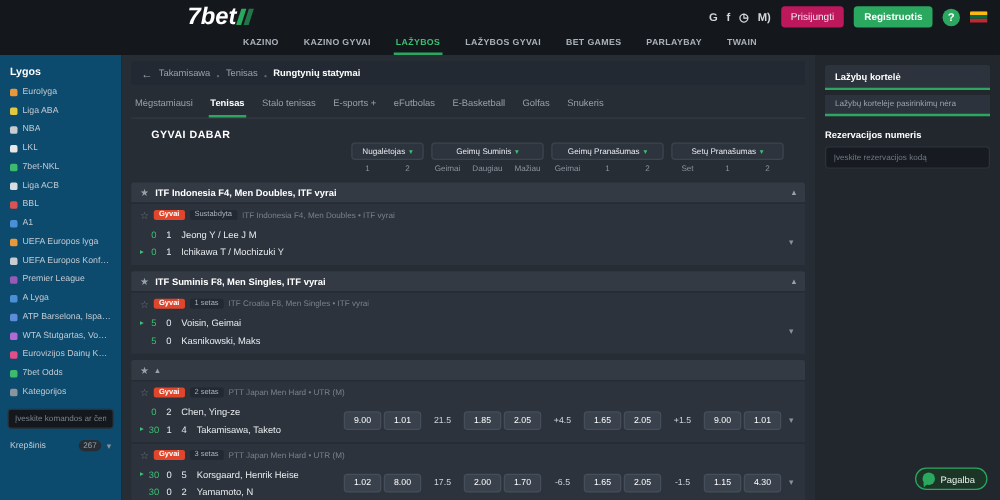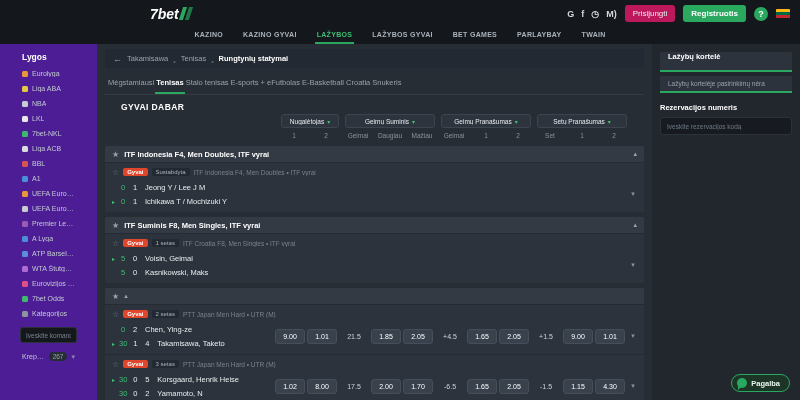--- a/index.html
+++ b/index.html
@@ -1,56 +1,56 @@
 <!DOCTYPE html>
 <html><head>
 <meta charset="utf-8">
 <style>
 *{margin:0;padding:0;box-sizing:border-box}
 html,body{width:800px;height:400px;overflow:hidden;background:#14181d;font-family:"Liberation Sans",sans-serif}
 .app{width:800px;height:400px;display:flex;flex-direction:column;position:relative}
 
 .topbar{height:27px;background:#14181d;display:flex;align-items:center;justify-content:space-between;padding:0 10px 0 150px}
 .logo{display:flex;align-items:center;cursor:pointer}
-.logo-text{color:#fff;font-size:14px;font-weight:bold;font-style:italic}
+.logo-text{color:#fff;font-size:19px;font-weight:bold;font-style:italic}
 .logo-stripe{display:inline-block;width:4px;background:#2aa85f;transform:skewX(-18deg);margin-left:2px}
 .s1{height:13px}.s2{height:13px;opacity:.65}
 .topbar-right{display:flex;align-items:center;gap:8px}
 .tb-icon{color:#d3d8dd;font-size:9px;font-weight:bold;cursor:pointer}
 button{font-family:inherit;border:none;cursor:pointer}
 .login{background:#be185d;color:#e8ecef;font-size:8px;padding:4px 8px;border-radius:3px}
 .register{background:#2aa85f;color:#fff;font-size:8px;padding:4px 8px;border-radius:3px;font-weight:bold}
 .help-circle{width:14px;height:14px;border-radius:50%;background:#2aa85f;color:#fff;font-size:9px;font-weight:bold;display:flex;align-items:center;justify-content:center;padding:0}
 .flag{width:14px;height:10px;display:flex;flex-direction:column;border-radius:1px;overflow:hidden;cursor:pointer}
 .flag i{flex:1}
 
 .mainnav{height:17px;background:#14181d;display:flex;justify-content:center;gap:16px;align-items:stretch}
 .nav-item{color:#aab2bb;font-size:7px;font-weight:bold;letter-spacing:.3px;display:flex;align-items:center;cursor:pointer;border-bottom:2px solid transparent;padding:0 2px;white-space:nowrap}
 .nav-item.active{color:#3dbf74;border-bottom-color:#2aa85f}
 
 .body-row{flex:1;display:flex;overflow:hidden}
 
-.lsb{width:97px;background:#4c1d95;padding:5px 14px;display:flex;flex-direction:column;overflow:hidden;flex:none}
+.lsb{width:97px;background:#0c4a6e;padding:5px 0;display:flex;flex-direction:column;overflow:hidden;flex:none}
 .lsb-title{color:#fff;font-weight:bold;font-size:8.5px;padding:3px 8px 4px}
 .lsb-item{display:flex;align-items:center;gap:4px;padding:4px 8px;cursor:pointer}
 .lsb-dot{width:6px;height:6px;border-radius:1.5px;flex:none}
 .lsb-label{color:#c3cad1;font-size:7px;white-space:nowrap;overflow:hidden;text-overflow:ellipsis}
 .lsb-search{margin:6px;background:#14181d;border:1px solid #2b323a;border-radius:3px;height:16px;color:#dfe3e8;font-size:6.5px;padding:0 5px;font-family:inherit}
 .lsb-search::placeholder{color:#79828c}
 .lsb-menu-item{display:flex;align-items:center;gap:4px;padding:3px 8px;cursor:pointer}
 .menu-count{margin-left:auto;color:#9aa2ac;font-size:6.5px;background:#262d35;border-radius:7px;padding:1px 4px}
 .chev{color:#8a929c;font-size:7px}
 
 .content{flex:1;background:#272d35;padding:5px 8px;overflow:hidden;display:flex;flex-direction:column;min-width:0}
 .breadcrumb{background:#232932;height:19px;display:flex;align-items:center;gap:5px;padding:0 8px;border-radius:2px;flex:none}
 .back-arrow{color:#9aa2ac;font-size:9px;cursor:pointer}
 .bc-item{color:#9aa2ac;font-size:7.5px;cursor:pointer}
 .bc-sep::before{content:"•";color:#5d656f;font-size:7px}
 .bc-current{color:#fff;font-size:7.5px;font-weight:bold}
-.tabs{display:flex;margin-top:7px;border-bottom:1px solid #343b44;padding:0 2px;flex:none}
+.tabs{display:flex;gap:12px;margin-top:7px;border-bottom:1px solid #343b44;padding:0 2px;flex:none}
 .tab{color:#98a0aa;font-size:7.5px;padding:3px 1px 5px;cursor:pointer;border-bottom:2px solid transparent;white-space:nowrap}
 .tab.active{color:#fff;border-bottom-color:#2aa85f;font-weight:bold}
 .section-title{color:#fff;font-size:8.5px;font-weight:bold;letter-spacing:.4px;margin:7px 16px 2px}
 
 .mh-row,.mh-subrow{display:flex;justify-content:flex-end;align-items:center}
 .mcol{display:flex;align-items:center;justify-content:center;gap:2px;flex:none}
 .c0{width:64px}.c1,.c2,.c3{width:96px}
 .chev-col{width:14px;flex:none}
 .mh-pill{flex:1;margin:0 3px;height:14px;background:#2d343d;border:1px solid #3c444e;border-radius:3px;display:flex;align-items:center;justify-content:center;gap:3px;cursor:pointer;min-width:0}
 .mh-label{color:#e8ecef;font-size:6.5px;white-space:nowrap;overflow:hidden}
@@ -76,31 +76,31 @@
 .scores{display:flex;gap:4px;margin-right:6px}
 .score{min-width:8px;text-align:center;font-size:7.5px;color:#e8ecef}
 .score.first{color:#3dbf74}
 .team-name{color:#e8ecef;font-size:7.5px;white-space:nowrap;overflow:hidden;text-overflow:ellipsis}
 .odds-area{display:flex;align-items:center;flex:none}
 .line-cell{width:30px;text-align:center;color:#cfd4da;font-size:7px;flex:none}
 .odd-btn{width:30px;height:15px;background:#39414c;border:1px solid #454e59;border-radius:3px;color:#fff;font-size:7px;flex:none;padding:0}
 .row-chev{width:14px;text-align:center;color:#8a929c;font-size:7px;cursor:pointer;flex:none}
 
 .rsb{width:148px;background:#22272e;padding:8px;display:flex;flex-direction:column;flex:none}
-.rsb-tab{background:#2c333c;border-bottom:2px solid #2aa85f;height:20px;display:flex;padding:0 8px;cursor:pointer;border-radius:2px 2px 0 0}
+.rsb-tab{background:#2c333c;border-bottom:2px solid #2aa85f;height:20px;display:flex;align-items:center;padding:0 8px;cursor:pointer;border-radius:2px 2px 0 0}
 .rsb-tab span{color:#fff;font-size:7.5px;font-weight:bold}
 .rsb-empty{background:#2c333c;border-bottom:2px solid #2aa85f;height:17px;display:flex;align-items:center;padding:0 8px;color:#9aa2ac;font-size:6.5px;margin-top:4px}
 .rsb-res-title{color:#fff;font-size:7.5px;font-weight:bold;margin:10px 0 5px}
 .rsb-input{background:#171b21;border:1px solid #2b323a;border-radius:3px;height:18px;color:#dfe3e8;font-size:6.5px;padding:0 6px;font-family:inherit}
 .rsb-input::placeholder{color:#6f7984}
 
 .help-btn{position:absolute;right:10px;bottom:8px;background:#1c3527;border:1px solid #2aa85f;border-radius:11px;height:18px;display:flex;align-items:center;gap:4px;padding:0 9px 0 5px}
 .chat-icon{width:10px;height:10px;border-radius:50%;background:#2aa85f;display:inline-block;position:relative;flex:none}
 .chat-icon::after{content:"";position:absolute;left:1px;bottom:-2px;border:2px solid transparent;border-top-color:#2aa85f;border-left-color:#2aa85f}
-.help-label{color:#eaf6ee;font-size:7.5px;font-weight:bold}
+.help-label{color:#eaf6ee;font-size:7.5px;font-weight:normal}
 </style>
 </head>
 <body>
 
 <div class="app">
   <header class="topbar">
     <div class="logo">
       <span class="logo-text">7bet</span>
       <span class="logo-stripe s1"></span>
       <span class="logo-stripe s2"></span>
@@ -226,21 +226,21 @@
         <span class="bc-current">Rungtynių statymai</span>
       </div>
 
       <div class="tabs">
           <span class="tab">Mėgstamiausi</span>
           <span class="tab active">Tenisas</span>
           <span class="tab">Stalo tenisas</span>
           <span class="tab">E-sports +</span>
           <span class="tab">eFutbolas</span>
           <span class="tab">E-Basketball</span>
-          <span class="tab">Croatia</span>
+          <span class="tab">Golfas</span>
           <span class="tab">Snukeris</span>
         </div>
 
       <div class="section-title">GYVAI DABAR</div>
 
       <div class="market-headers">
           <div class="mh-row">
             <div class="mcol c0">
               <div class="mh-pill">
                 <span class="mh-label">Nugalėtojas</span>

